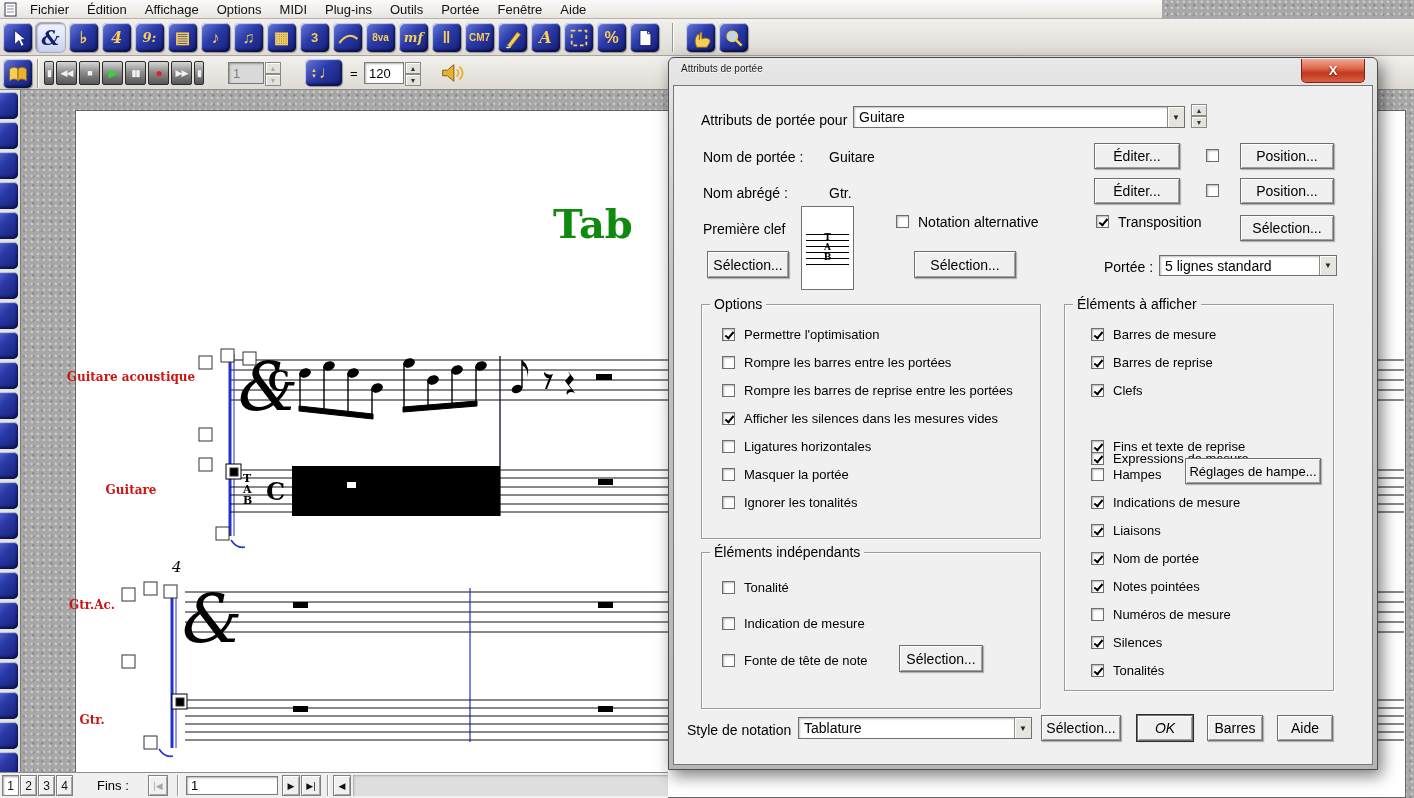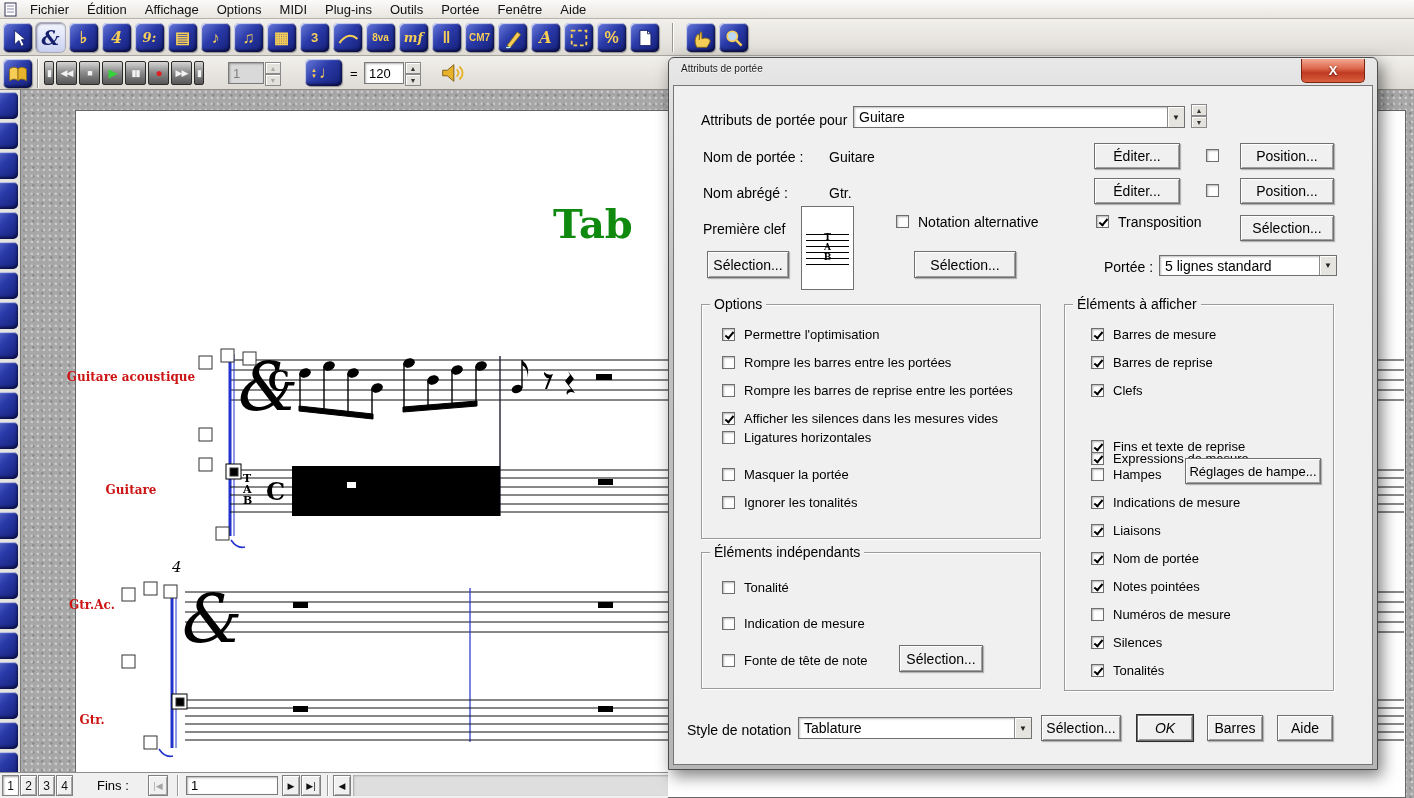--- a/index.html
+++ b/index.html
@@ -15,21 +15,21 @@
   #page { position:absolute; left:75px; top:110px; width:1331px; height:688px;
     background:#fff; border:1px solid #666; z-index:1; }
   #score-svg { position:absolute; left:0; top:0; z-index:2; pointer-events:none; }
   .score-lbl { position:absolute; z-index:3; font-family:"DejaVu Serif", serif; color:#cc1414;
     font-size:12px; text-align:center; white-space:nowrap;font-weight:bold; }
   #score-title { position:absolute; z-index:3; font-family:"DejaVu Serif", serif; font-weight:bold;
     font-size:40px; color:#0f8a0f; }
   #measure-number { position:absolute; z-index:3; font-family:"DejaVu Serif", serif;
     font-style:italic; font-size:15px; color:#000; }
   
-  #menubar { position:absolute; left:0; top:0; width:1414px; height:19px; z-index:6;
+  #menubar { position:absolute; left:0; top:0; width:1162px; height:19px; z-index:6;
     background:linear-gradient(#fbfaf9,#e8e5e0); border-bottom:1px solid #b5b2aa;
     display:flex; align-items:center; font-size:13px; color:#111; }
   .menu-item { padding:0 9px; height:19px; line-height:19px; }
   #app-icon { width:14px; height:15px; margin:0 3px 0 4px; }
   
   #toolbar1 { position:absolute; left:0; top:19px; width:1414px; height:37px; z-index:6;
     background:linear-gradient(#f2f0ec,#dedbd5); border-bottom:1px solid #a9a6a0; }
   #toolbar2 { position:absolute; left:0; top:56px; width:1414px; height:34px; z-index:6;
     background:linear-gradient(#f2f0ec,#dedbd5); border-bottom:1px solid #8f8c86; }
   .tb { position:absolute; top:4px; width:29px; height:29px; border-radius:5px;
@@ -550,35 +550,35 @@
           <span>Rompre les barres entre les portées</span>
         </div>
       <div class="cbrow" style="left:20px; top:78px;">
           <span class="cb"></span>
           <span>Rompre les barres de reprise entre les portées</span>
         </div>
       <div class="cbrow" style="left:20px; top:106px;">
           <span class="cb on"></span>
           <span>Afficher les silences dans les mesures vides</span>
         </div>
-      <div class="cbrow" style="left:20px; top:125px;">
+      <div class="cbrow" style="left:20px; top:134px;">
           <span class="cb"></span>
           <span>Ligatures horizontales</span>
         </div>
       <div class="cbrow" style="left:20px; top:162px;">
           <span class="cb"></span>
           <span>Masquer la portée</span>
         </div>
       <div class="cbrow" style="left:20px; top:190px;">
           <span class="cb"></span>
           <span>Ignorer les tonalités</span>
         </div>
     </div>
 
-    <div class="group" style="left:32px; top:494px; width:340px; height:137px;">
+    <div class="group" style="left:32px; top:494px; width:340px; height:157px;">
       <div class="group-title">Éléments indépendants</div>
       <div class="cbrow" style="left:20px; top:27px;">
           <span class="cb"></span>
           <span>Tonalité</span>
         </div>
       <div class="cbrow" style="left:20px; top:63px;">
           <span class="cb"></span>
           <span>Indication de mesure</span>
         </div>
       <div class="cbrow" style="left:20px; top:100px;">

